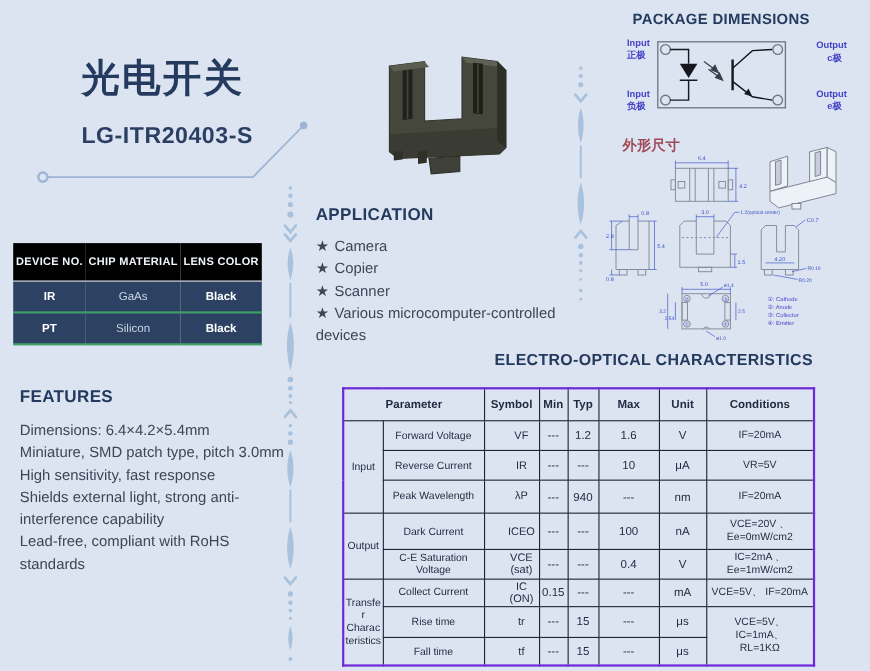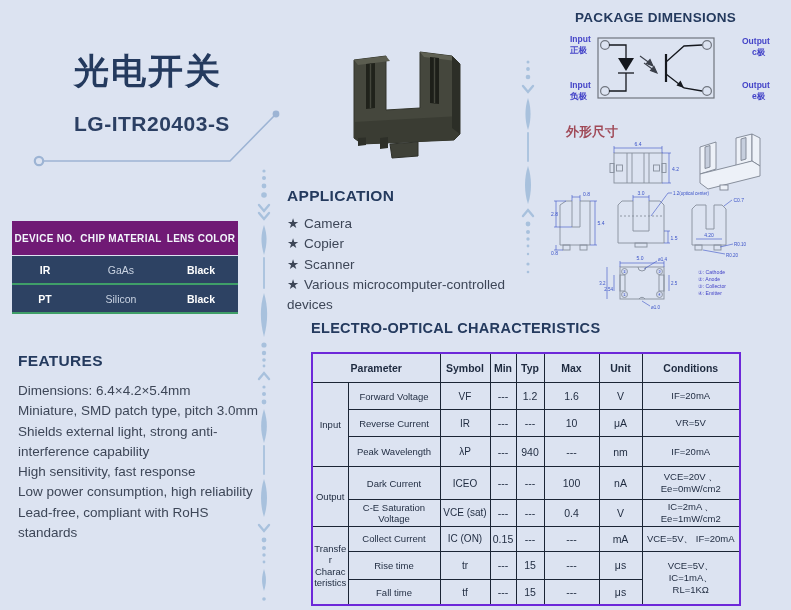--- a/index.html
+++ b/index.html
@@ -8,43 +8,43 @@
   .abs{position:absolute;}
   .title-cn{left:74px;top:48px;font-size:35px;font-weight:800;color:#243a5e;letter-spacing:2px;}
   .model{left:74px;top:112px;font-size:21px;font-weight:700;color:#2b3f63;letter-spacing:.5px;}
   .h2{font-weight:800;color:#243a5e;letter-spacing:.3px;font-size:15.5px;}
   .features-h{left:18px;top:352px;}
   .features-text{left:18px;top:381px;width:248px;font-size:13.5px;line-height:1.5;color:#3d4657;}
   .app-h{left:287px;top:187px;}
   .app-list{left:287px;top:214px;width:218px;font-size:13.5px;line-height:1.5;color:#3d4657;}
   .app-item .star{margin-right:5px;color:#3d4657;}
   .pkg-h{left:575px;top:10px;font-size:13.5px;}
-  .eo-h{left:311px;top:320px;width:428px;text-align:left;font-size:14.5px;}
+  .eo-h{left:311px;top:320px;width:428px;text-align:right;font-size:14.5px;}
   .outline-label{left:566px;top:123px;font-size:13px;font-weight:700;color:#a04a58;}
 
   
   .dev-table{left:12px;top:221px;width:226px;border-collapse:collapse;table-layout:fixed;text-align:center;}
-  .dev-table th{background:#701a75;color:#f2f6fb;font-size:10px;font-weight:700;height:34px;
+  .dev-table th{background:#000000;color:#f2f6fb;font-size:10px;font-weight:700;height:34px;
                 letter-spacing:.3px;padding:0 2px;}
   .dev-table td{background:#2d4263;color:#ffffff;font-size:10.5px;height:25px;
                 border-bottom:2px solid #3f9e68;}
   .dev-table tbody tr:first-child td{border-top:1px solid #dce3f1;}
   .dev-table td.mat{color:#c9d3e2;font-weight:400;}
   .dev-table td.b{font-weight:700;}
 
   
   .eo-table{left:311px;top:352px;width:428px;border-collapse:collapse;table-layout:fixed;
             border:2px solid #6d28d9;}
   .eo-table td{border:1px solid #1b2535;text-align:center;vertical-align:middle;
                font-size:10.5px;color:#1e2a3f;padding:1px 2px;}
   .eo-table tr.h td{font-weight:700;height:26px;font-size:10.5px;}
   .eo-table td.grp{font-size:9.5px;line-height:1.2;overflow-wrap:anywhere;padding:1px 1px;}
   .eo-table td.param{font-size:9.5px;}
   .eo-table td.cond{font-size:9.5px;white-space:pre-line;line-height:1.25;}
-  .eo-table td.sym{font-size:10px;}
+  .eo-table td.sym{font-size:10px;padding-left:20px;}
 
   svg text{font-family:"Liberation Sans","DejaVu Sans",sans-serif;}
   .dimtxt{fill:#3a52c8;font-size:5px;}
   .dimtxt-s{fill:#3a52c8;font-size:4.5px;}
   .schtxt{fill:#4444c8;font-size:8.5px;font-weight:600;}
   .legtxt{fill:#4444c8;font-size:5.2px;}
 </style>
 </head>
 <body>
 
@@ -146,23 +146,22 @@
         <td class="mat">Silicon</td>
         <td class="b">Black</td>
       </tr>
     </tbody>
   </table>
 
   <div class="abs h2 features-h">FEATURES</div>
   <div class="abs features-text">
     <div>Dimensions: 6.4×4.2×5.4mm</div>
     <div>Miniature, SMD patch type, pitch 3.0mm</div>
+    <div>High sensitivity, fast response</div>
     <div>Shields external light, strong anti-interference capability</div>
-    <div>High sensitivity, fast response</div>
-    <div>Low power consumption, high reliability</div>
     <div>Lead-free, compliant with RoHS standards</div>
   </div>
 
   <div class="abs h2 app-h">APPLICATION</div>
   <div class="abs app-list">
     <div class="app-item"><span class="star">★</span><span>Camera</span></div>
     <div class="app-item"><span class="star">★</span><span>Copier</span></div>
     <div class="app-item"><span class="star">★</span><span>Scanner</span></div>
     <div class="app-item"><span class="star">★</span><span>Various microcomputer-controlled devices</span></div>
   </div>

